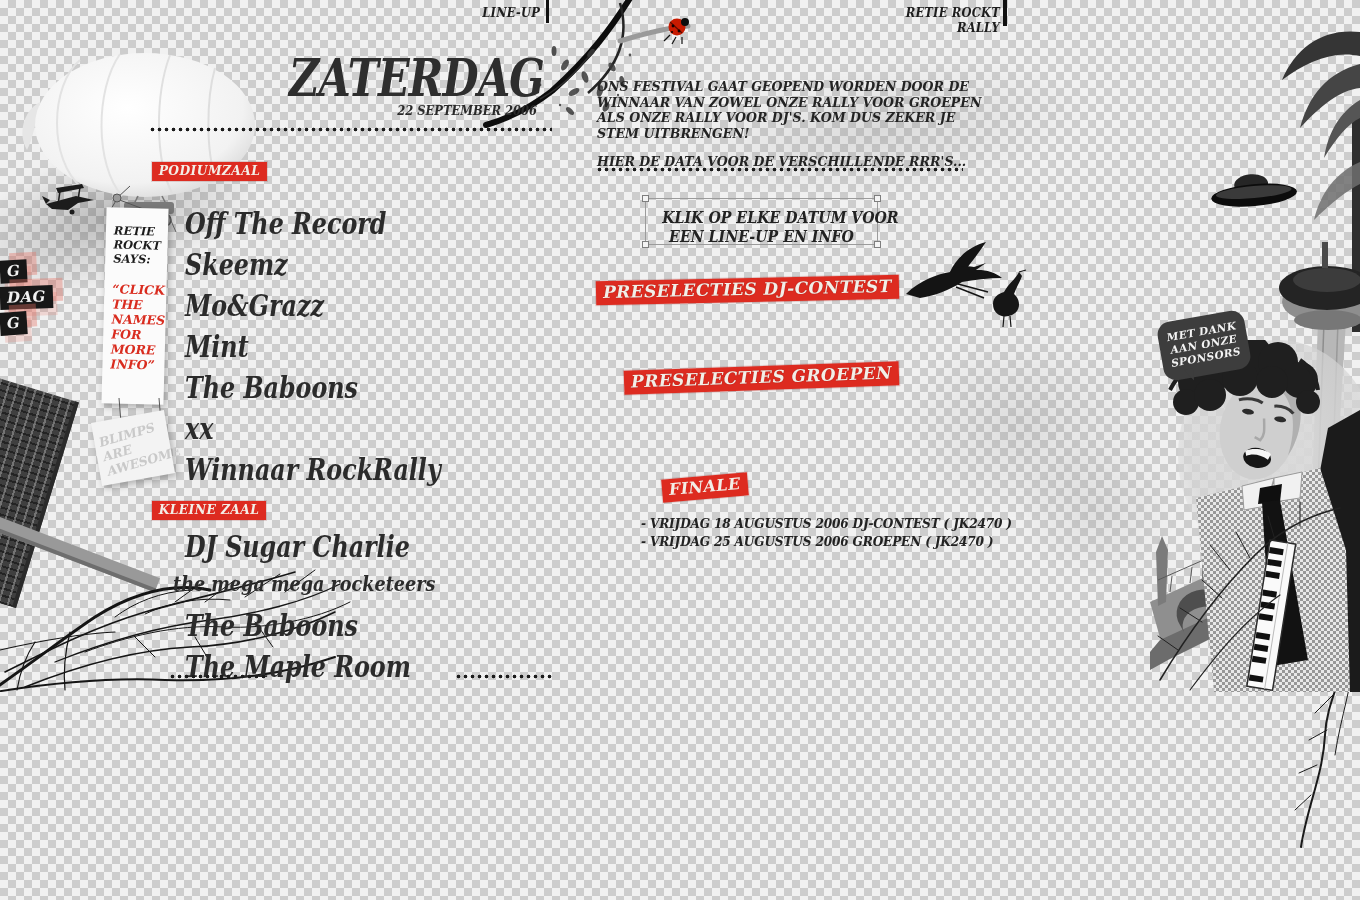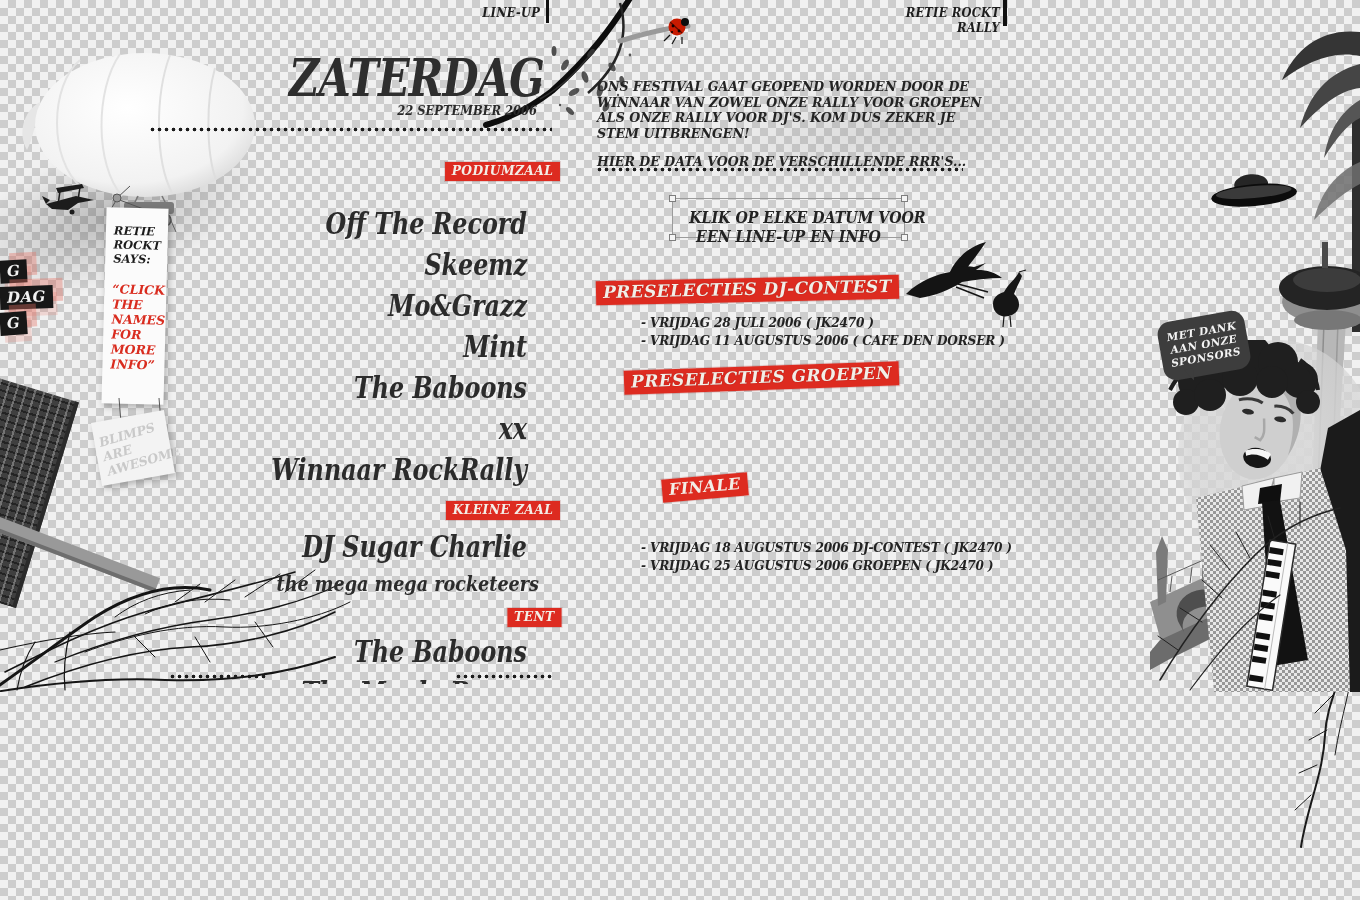--- a/index.html
+++ b/index.html
@@ -16,21 +16,21 @@
     background-size:7px 5px;height:5px;}
   .vbar{background:#101010;}
   .navlab{font-weight:bold;font-size:12.5px;letter-spacing:.2px;color:#1d1d1d;cursor:pointer;transform:scaleX(.92);transform-origin:100% 50%;}
   #dayTitle{font-weight:bold;font-size:52px;letter-spacing:-1px;color:#2e2e2e;line-height:52px;
     transform:scaleX(.8);transform-origin:0 50%;white-space:nowrap;}
   #eventDate{font-weight:bold;font-size:12.5px;color:#2a2a2a;transform:scaleX(.92);transform-origin:100% 50%;}
   .redlab{display:inline-block;background:#dd2b20;color:#f3eee7;font-weight:bold;
     padding:1px 7px 3px;letter-spacing:.4px;box-shadow:0 0 0 1px rgba(120,10,5,.15);}
   .stage-label{font-size:13px;transform:scaleX(.95);}
   .biglab{font-size:17px;text-shadow:0 0 1px rgba(90,10,5,.6);}
-  .lineup-col{left:163px;top:160px;width:400px;height:524px;overflow:hidden;text-align:right;}
+  .lineup-col{left:149px;top:160px;width:400px;height:524px;overflow:hidden;text-align:left;}
   .lab-row{height:20px;margin-bottom:0;}
   .act{font-weight:bold;color:#2b2b2b;cursor:pointer;}
   .act-lg{font-size:29px;line-height:41px;transform:scaleX(.82);transform-origin:50% 50%;white-space:nowrap;}
   .act-sm{font-size:20px;line-height:32px;transform:scaleX(.88);transform-origin:50% 50%;white-space:nowrap;}
   .mt24{margin-top:24px;}.mt8{margin-top:8px;}.mt6{margin-top:6px;}
   .introp{font-weight:bold;font-size:13px;line-height:15.5px;color:#232323;width:400px;
     transform:scaleX(.97);transform-origin:0 0;}
   .noteP{margin-top:13px;white-space:nowrap;}
   .clickbox{border:1px solid #9b9b9b;text-align:center;padding-top:9px;}
   .clickbox .cbl{font-weight:bold;font-size:16.5px;line-height:19px;color:#222;
@@ -317,58 +317,53 @@
     <div class="act act-lg mt24">Off The Record</div>
     <div class="act act-lg">Skeemz</div>
     <div class="act act-lg">Mo&amp;Grazz</div>
     <div class="act act-lg">Mint</div>
     <div class="act act-lg">The Baboons</div>
     <div class="act act-lg">xx</div>
     <div class="act act-lg">Winnaar RockRally</div>
     <div class="lab-row mt8"><span class="redlab stage-label">KLEINE ZAAL</span></div>
     <div class="act act-lg mt8">DJ Sugar Charlie</div>
     <div class="act act-sm">the mega mega rocketeers</div>
-    <div class="lab-row mt6"><span class="redlab stage-label">TENT</span></div>
     <div class="act act-lg mt6">The Baboons</div>
     <div class="act act-lg">The Maple Room</div>
   </div>
   <div class="abs dotline" style="left:170px;top:674px;width:96px"></div>
   <div class="abs dotline" style="left:456px;top:674px;width:96px"></div>
 
   <div class="abs" style="left:597px;top:79px">
     <p class="introp">ONS FESTIVAL GAAT GEOPEND WORDEN DOOR DE WINNAAR VAN ZOWEL ONZE RALLY VOOR GROEPEN ALS ONZE RALLY VOOR DJ'S. KOM DUS ZEKER JE STEM UITBRENGEN!</p>
     <p class="introp noteP">HIER DE DATA VOOR DE VERSCHILLENDE RRR'S...</p>
   </div>
   <div class="abs dotline" style="left:597px;top:167px;width:366px"></div>
 
-  <div class="abs clickbox" style="left:672px;top:198px;width:233px;height:40px">
+  <div class="abs clickbox" style="left:645px;top:198px;width:233px;height:47px">
     <div class="handle" style="left:-4px;top:-4px"></div>
     <div class="handle" style="right:-4px;top:-4px"></div>
     <div class="handle" style="left:-4px;bottom:-4px"></div>
     <div class="handle" style="right:-4px;bottom:-4px"></div>
     <div class="cbl">KLIK OP ELKE DATUM VOOR</div>
     <div class="cbl">EEN LINE-UP EN INFO</div>
   </div>
 
   <div class="abs" style="left:596px;top:278px;transform:rotate(-1.2deg)">
     <span class="redlab biglab">PRESELECTIES DJ-CONTEST</span>
   </div>
-  <div class="abs" style="left:641px;top:313px">
-    <div class="date-row">- VRIJDAG 28 JULI 2006 ( JK2470 )</div>
-    <div class="date-row">- VRIJDAG 11 AUGUSTUS 2006 ( CAFE DEN DORSER )</div>
-  </div>
 
   <div class="abs" style="left:624px;top:366px;transform:rotate(-2deg)">
     <span class="redlab biglab">PRESELECTIES GROEPEN</span>
   </div>
 
   <div class="abs" style="left:662px;top:476px;transform:rotate(-5deg)">
     <span class="redlab" style="font-size:16px">FINALE</span>
   </div>
-  <div class="abs" style="left:641px;top:538px">
+  <div class="abs" style="left:641px;top:514px">
     <div class="date-row">- VRIJDAG 18 AUGUSTUS 2006 DJ-CONTEST ( JK2470 )</div>
     <div class="date-row">- VRIJDAG 25 AUGUSTUS 2006 GROEPEN ( JK2470 )</div>
   </div>
 
   <svg class="abs" style="left:100px;top:184px" width="70" height="30" viewBox="0 0 70 30">
     <line x1="17" y1="14" x2="30" y2="2" stroke="#555" stroke-width="1"></line>
     <line x1="17" y1="15" x2="8" y2="30" stroke="#555" stroke-width="1"></line>
     <line x1="17" y1="15" x2="54" y2="29" stroke="#555" stroke-width="1"></line>
     <circle cx="17" cy="14" r="4" fill="#9a9a9a" stroke="#555"></circle>
   </svg>

